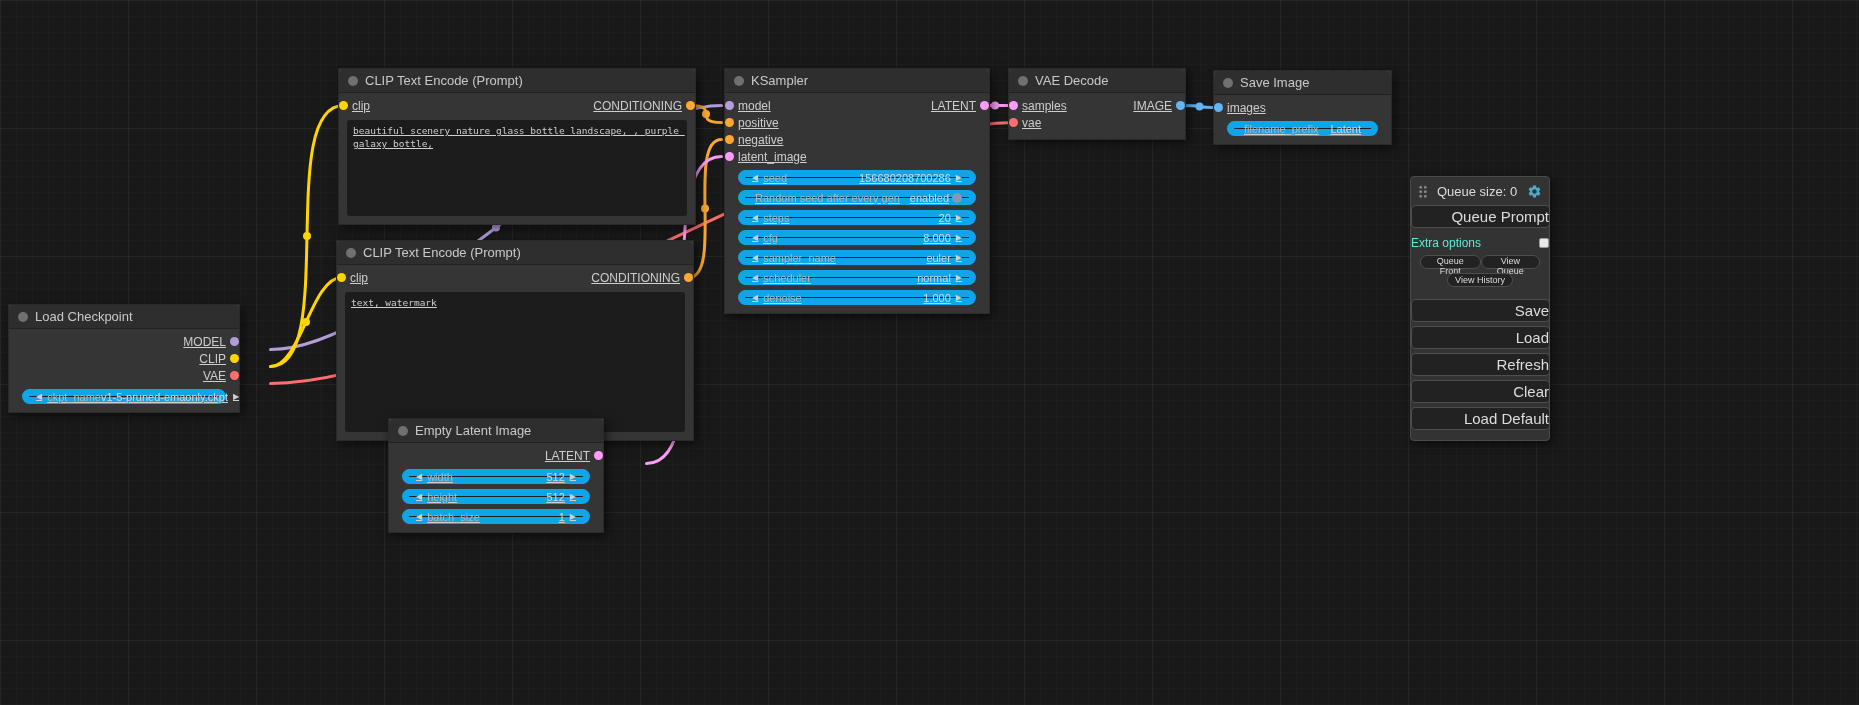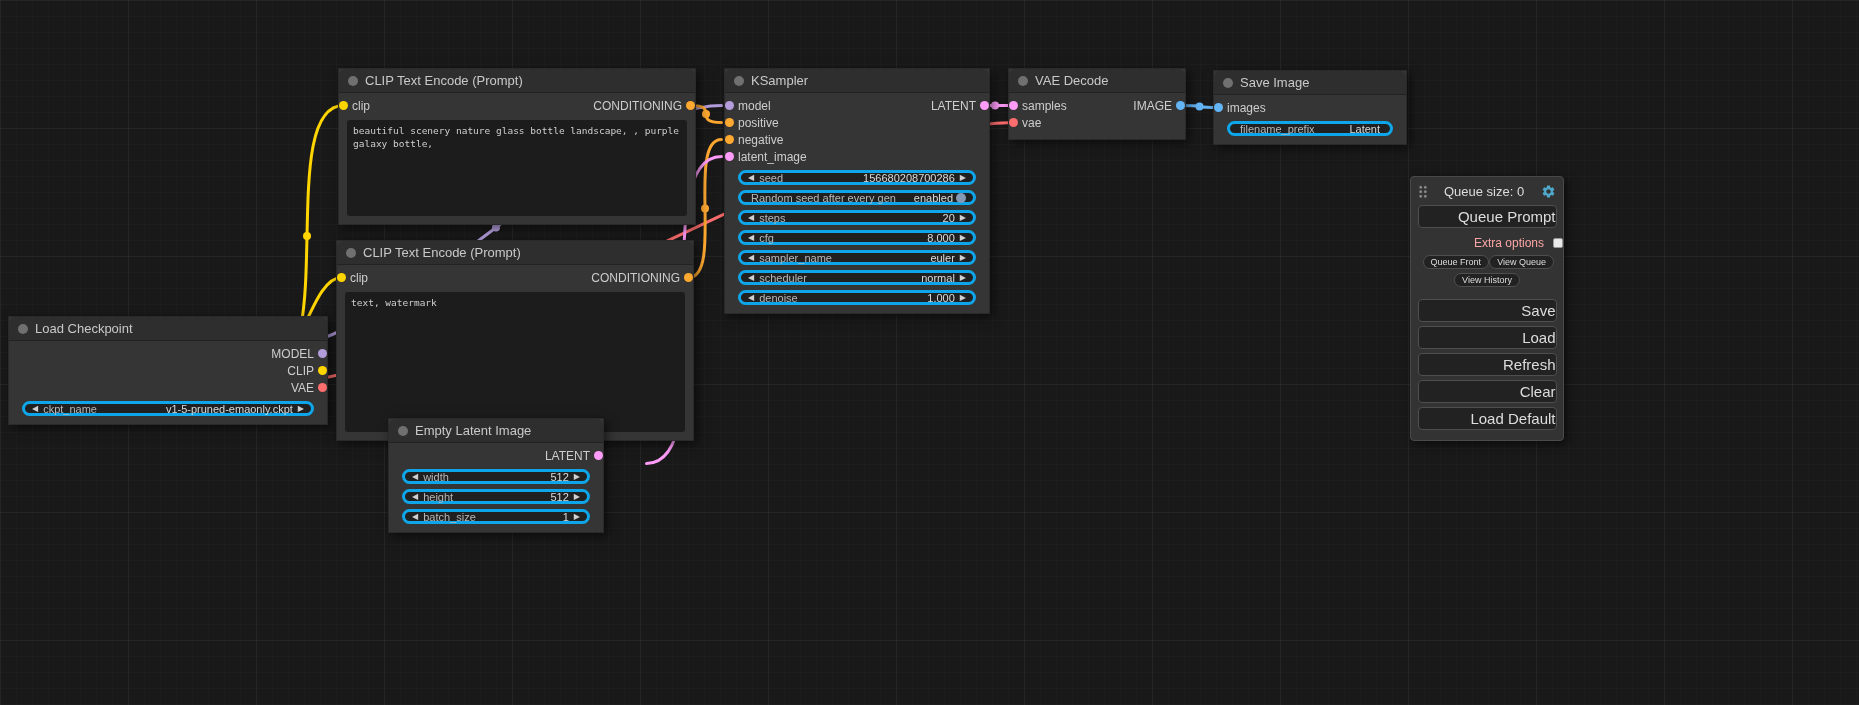--- a/index.html
+++ b/index.html
@@ -22,63 +22,63 @@
     background: #353535; border: 1px solid #2a2a2a; border-radius: 0;
     box-shadow: 3px 3px 10px rgba(0,0,0,0.55);
     color: #cfcfcf;
   }
   .node-title {
     height: 24px; display: flex; align-items: center; gap: 7px; padding: 0 9px;
     background: #2e2e2e; border-radius: 7px 7px 0 0;
     font-size: 13px; color: #c9c9c9; border-bottom: 1px solid rgba(0,0,0,0.25);
   }
   .collapse-dot { width: 10px; height: 10px; border-radius: 50%; background: #707070; flex: none; }
-  .node-body { padding: 4px 0 8px; }
+  .node-body { padding: 4px 0 8px; text-decoration: underline; }
   .slot-row { position: relative; height: 17px; display: flex; align-items: center; padding: 0 13px; font-size: 12px; color: #cdcdcd; }
   .slot-label.out { margin-left: auto; }
   .dot { position: absolute; top: 4px; width: 9px; height: 9px; border-radius: 50%; background: #888; }
   .dot.in { left: 0; }
   .dot.out { right: 0; }
   .prompt {
     margin: 6px 8px 0; background: #1c1c1c; border-radius: 3px; padding: 4px 6px;
     font-family: "DejaVu Sans Mono", monospace; font-size: 9.5px; line-height: 13px;
     color: #cfcfcf; white-space: pre-wrap; overflow: hidden;
   }
   .widget {
     display: flex; align-items: center; height: 15px; margin: 5px 13px 0; padding: 0 7px;
-    background: #202020; border: 3px solid #0ea5e9; border-radius: 8px; font-size: 11px; text-align: right;
+    background: #202020; border: 7px solid #0ea5e9; border-radius: 8px; font-size: 11px; text-align: right;
   }
   .wlabel { margin-left: 5px; color: #b8b8b8; white-space: nowrap; }
   .wvalue { margin-left: auto; margin-right: 5px; color: #dadada; white-space: nowrap; }
   .warrow { font-size: 8px; color: #cfcfcf; line-height: 1; flex: none; }
   .widget.no-arrows .wlabel { margin-left: 3px; }
   .widget.no-arrows .wvalue { margin-right: 3px; }
   .toggle-dot { width: 10px; height: 10px; border-radius: 50%; background: #8599b4; flex: none; }
 
   .menu {
-    position: absolute; z-index: 3; left: 1410px; top: 176px; width: 154px;
+    position: absolute; z-index: 3; left: 1410px; top: 176px; width: 140px;
     background: #333; border: 1px solid #4a4a4a; border-radius: 4px;
     padding: 4px 0 10px; box-shadow: 3px 3px 10px rgba(0,0,0,0.55);
   }
   .menu-header { display: flex; align-items: center; padding: 0 7px; height: 20px; }
   .drag-handle {
     width: 9px; height: 14px;
     background-image: radial-gradient(circle, #8f8f8f 1.1px, transparent 1.5px);
     background-size: 4.5px 4.5px; background-position: 0.5px 1px;
   }
   .queue-size { flex: 1; text-align: center; font-size: 13px; color: #ddd; }
   .gear-icon { width: 15px; height: 15px; display: flex; cursor: pointer; }
   .btn {
     display: block; background: #222; color: #ddd; border: 1px solid #4e4e4e;
     border-radius: 4px; font-family: inherit; cursor: pointer; padding: 0;
   }
   .btn.big { width: 139px; height: 23px; margin: 4px auto 0; font-size: 15px; text-align: right; }
   .btn.big.group-gap { margin-top: 12px; }
   .btn.small { display: inline-block; height: 14px; font-size: 9px; border-radius: 7px; padding: 0 7px; }
-  .extra-row { display: flex; align-items: center; justify-content: flex-end; gap: 9px; margin-top: 8px; font-size: 12px; color: #fca5a5; }
+  .extra-row { display: flex; align-items: center; justify-content: space-between; gap: 9px; margin-top: 8px; font-size: 12px; color: #5eead4; }
   .checkbox { width: 10px; height: 10px; background: #e9e9e9; border: 1px solid #999; border-radius: 2px; cursor: pointer; }
   .small-row { display: flex; justify-content: flex-end; padding: 0 9px; margin-top: 5px; }
   .small-row.center { justify-content: center; margin-top: 4px; }
 </style>
 </head>
 <body>
 
 <svg id="wires" width="1859" height="705">
     <path d="M 270.5 349.5 C 398.69345732134695 349.5, 593.306542678653 105.5, 721.5 105.5" stroke="#B39DDB" stroke-width="3" fill="none" stroke-linecap="round"></path>
     <circle cx="496" cy="227.5" r="4" fill="#B39DDB"></circle>
@@ -93,21 +93,21 @@
     <path d="M 688.5 277.5 C 723.9727007711564 277.5, 686.0272992288436 139.5, 721.5 139.5" stroke="#FFA931" stroke-width="3" fill="none" stroke-linecap="round"></path>
     <circle cx="705" cy="208.5" r="4" fill="#FFA931"></circle>
     <path d="M 646.5 463.5 C 725.50711993232 463.5, 642.49288006768 156.5, 721.5 156.5" stroke="#FF9CF9" stroke-width="3" fill="none" stroke-linecap="round"></path>
     <circle cx="684" cy="310" r="4" fill="#FF9CF9"></circle>
     <path d="M 976.5 105.5 C 1006.5 105.5, 983.5 105.5, 1013.5 105.5" stroke="#FF9CF9" stroke-width="3" fill="none" stroke-linecap="round"></path>
     <circle cx="995" cy="105.5" r="4" fill="#FF9CF9"></circle>
     <path d="M 1180.5 105.5 C 1210.5 105.5, 1188.5 107.5, 1218.5 107.5" stroke="#64B5F6" stroke-width="3" fill="none" stroke-linecap="round"></path>
     <circle cx="1199.5" cy="106.5" r="4" fill="#64B5F6"></circle>
   </svg>
 
-<div class="node" style="left:8px;top:316px;width:320px">
+<div class="node" style="left:8px;top:304px;width:232px">
   <div class="node-title">
     <span class="collapse-dot"></span>
     <span class="title-text">Load Checkpoint</span>
   </div>
   <div class="node-body">
     <div class="slot-row">
       <span class="slot-label out">MODEL</span>
       <span class="dot out" style="background: rgb(179, 157, 219);"></span>
     </div>
     <div class="slot-row">
@@ -270,21 +270,21 @@
       <span class="slot-label out">IMAGE</span>
       <span class="dot out" style="background: rgb(100, 181, 246);"></span>
     </div>
     <div class="slot-row">
       <span class="dot in" style="background: rgb(255, 110, 110);"></span>
       <span class="slot-label">vae</span>
     </div>
   </div>
 </div>
 
-<div class="node" style="left:1213px;top:70px;width:194px">
+<div class="node" style="left:1213px;top:70px;width:179px">
   <div class="node-title">
     <span class="collapse-dot"></span>
     <span class="title-text">Save Image</span>
   </div>
   <div class="node-body">
     <div class="slot-row">
       <span class="dot in" style="background: rgb(100, 181, 246);"></span>
       <span class="slot-label">images</span>
     </div>
     <div class="widget no-arrows">

